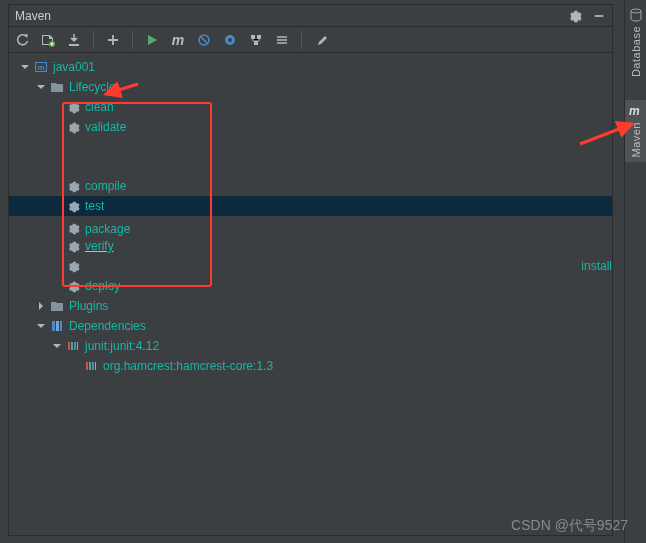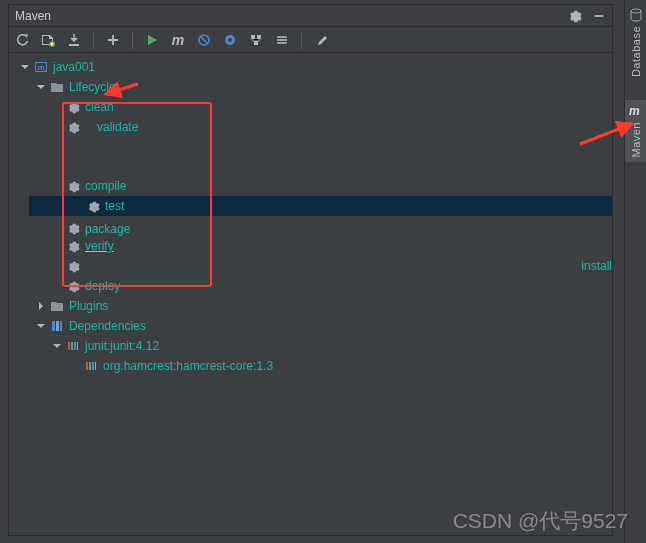--- a/index.html
+++ b/index.html
@@ -49,21 +49,21 @@
     flex: 1;
     overflow: auto;
     padding-top: 4px;
   }
   .row {
     height: 20px;
     display: flex;
     align-items: center;
     white-space: nowrap;
   }
-  .row.selected { background: #0d293e; margin-left: 20px; }
+  .row.selected { background: #0d293e; }
   .row .toggle {
     width: 12px; height: 12px;
     display: inline-flex; align-items: center; justify-content: center;
     margin-right: 2px;
     cursor: pointer;
   }
   .row .toggle svg { display: block; }
   .row .gap { display: inline-block; width: 16px; }
   .icon { width: 16px; height: 16px; display: inline-flex; align-items: center; justify-content: center; margin-right: 4px; }
   .icon svg { display: block; }
@@ -99,21 +99,21 @@
     writing-mode: vertical-rl;
     font-size: 11px;
     transform: rotate(180deg);
     letter-spacing: 0.5px;
   }
   .side-tab .tab-ico { width: 14px; height: 14px; }
   .arrow-svg { position: absolute; pointer-events: none; }
   .watermark {
     position: absolute;
     right: 18px; bottom: 8px;
-    font-size: 21px;
+    font-size: 14px;
     color: rgba(210,210,210,0.5);
     font-family: Arial, sans-serif;
   }
 </style>
 </head>
 <body>
 
 <div class="side-rail">
   <div class="side-tab" style="top:4px;height:78px;">
     <span class="tab-ico">
@@ -247,21 +247,21 @@
 
     <div id="lifecycle-items">
         <div class="row" style="padding-left: 56px;">
           <span class="icon">
             <svg width="13" height="13" viewBox="0 0 16 16">
               <path fill="#9aa7b0" d="M8 5a3 3 0 100 6 3 3 0 000-6zm6.4 3l1-1.7-1.4-2.4-1.9.5a5 5 0 00-1-.6L10.7 2H7.3l-.4 1.8a5 5 0 00-1 .6l-1.9-.5L2.6 6.3l1 1.7a5 5 0 000 1.2l-1 1.7 1.4 2.4 1.9-.5c.3.2.6.4 1 .6l.4 1.8h3.4l.4-1.8c.4-.2.7-.4 1-.6l1.9.5 1.4-2.4-1-1.7c.1-.4.1-.8 0-1.2z"></path>
             </svg>
           </span>
           <span class="label">clean</span>
         </div>
-        <div class="row" style="padding-left: 56px; gap: 12px;">
+        <div class="row" style="padding-left: 56px;">
           <span class="icon">
             <svg width="13" height="13" viewBox="0 0 16 16">
               <path fill="#9aa7b0" d="M8 5a3 3 0 100 6 3 3 0 000-6zm6.4 3l1-1.7-1.4-2.4-1.9.5a5 5 0 00-1-.6L10.7 2H7.3l-.4 1.8a5 5 0 00-1 .6l-1.9-.5L2.6 6.3l1 1.7a5 5 0 000 1.2l-1 1.7 1.4 2.4 1.9-.5c.3.2.6.4 1 .6l.4 1.8h3.4l.4-1.8c.4-.2.7-.4 1-.6l1.9.5 1.4-2.4-1-1.7c.1-.4.1-.8 0-1.2z"></path>
             </svg>
           </span>
           <span class="label">validate</span>
         </div>
         <div class="row" style="padding-left: 56px; margin-top: 39px;">
           <span class="icon">
             <svg width="13" height="13" viewBox="0 0 16 16">

